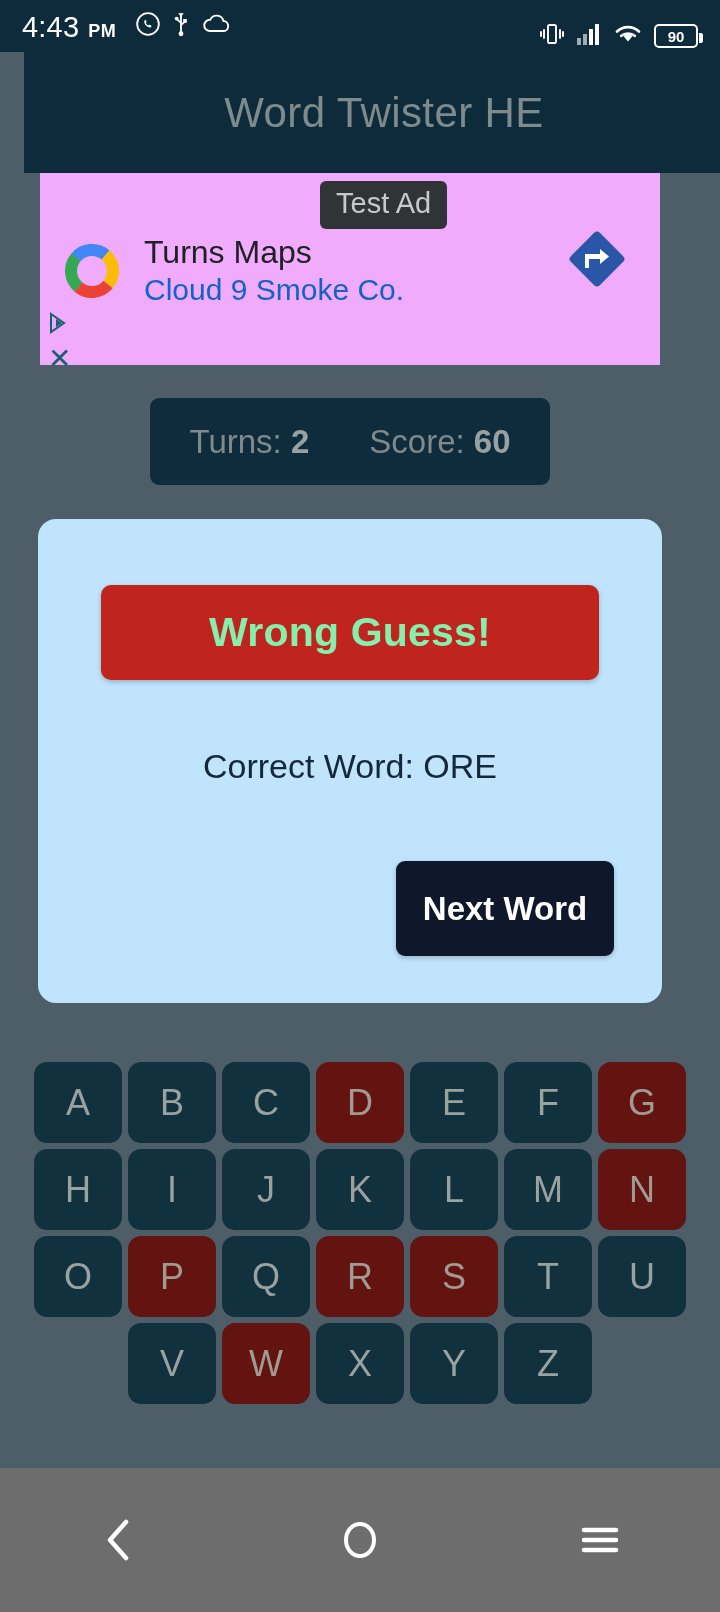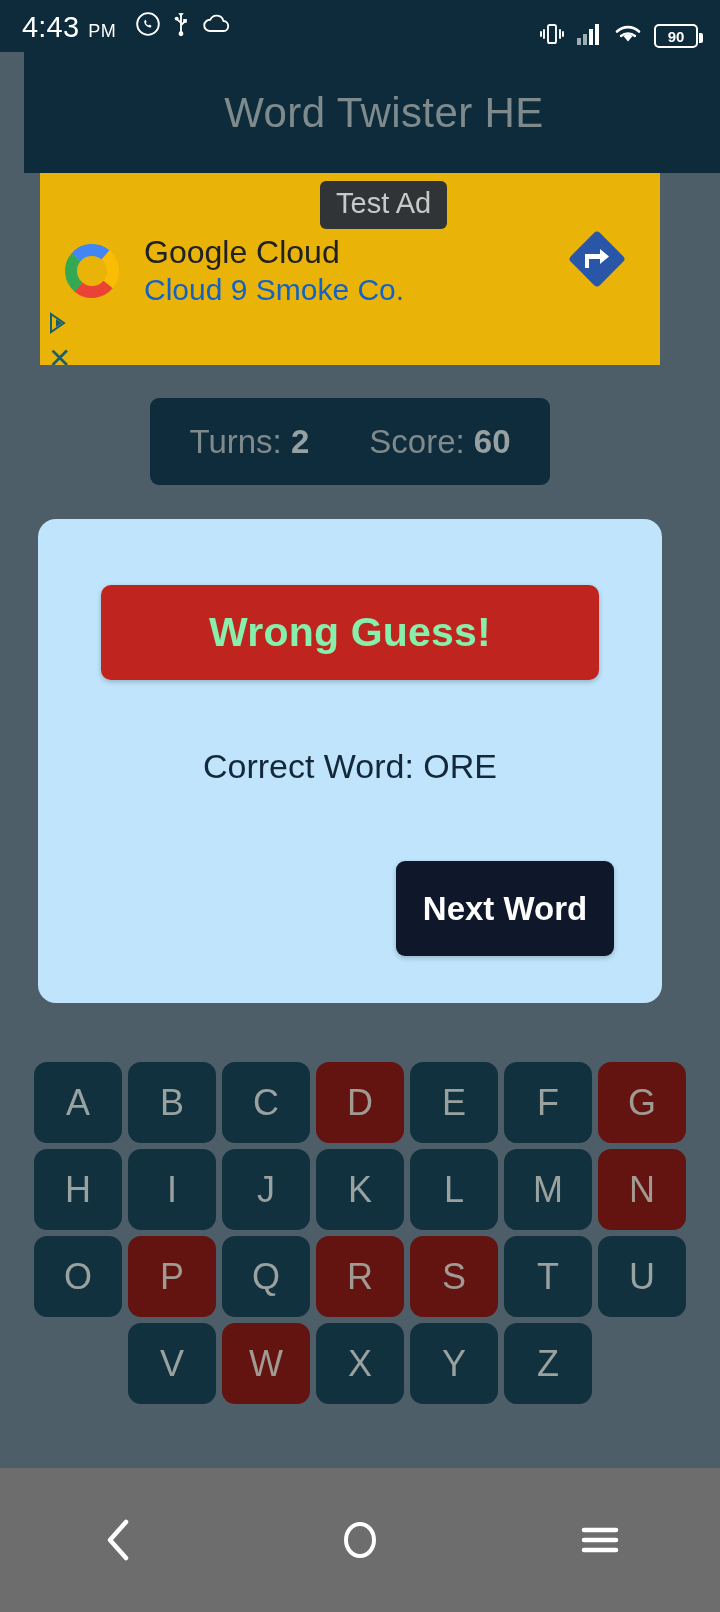--- a/index.html
+++ b/index.html
@@ -20,21 +20,21 @@
   
   .statusbar {
     position:absolute; left:0; top:0; width:720px; height:52px;
     background:#0d2b3a;
     display:flex; align-items:center;
     padding:0 22px;
     color:#ffffff;
   }
   .sb-left { display:flex; align-items:baseline; gap:9px; }
   .sb-time { font-size:29px; font-weight:400; letter-spacing:0.2px; line-height:1; }
-  .sb-ampm { font-size:18px; font-weight:400; letter-spacing:0.4px; }
+  .sb-ampm { font-size:18px; font-weight:700; letter-spacing:0.4px; }
   .sb-icons-left { display:flex; align-items:center; gap:11px; margin-left:10px; }
   .sb-right { margin-left:auto; display:flex; align-items:center; gap:11px;margin-top:20px; }
   .batt {
     position:relative;
     width:44px; height:24px;
     border:2.5px solid #ffffff; border-radius:5px;
     display:flex; align-items:center; justify-content:center;
     font-size:15px; font-weight:600; color:#ffffff;
   }
   .batt::after{
@@ -54,21 +54,21 @@
 
   
   .scrim {
     position:absolute; left:0; top:173px; width:720px; height:1295px;
     background:#4e5e68;
   }
 
   
   .ad {
     position:absolute; left:40px; top:173px; width:620px; height:192px;
-    background:#eab308;
+    background:#f0abfc;
     overflow:hidden;
     text-decoration:underline;
   }
   .ad-test-badge {
     position:absolute; left:280px; top:8px;
     background:#303436; color:#c9c9c9;
     font-size:29px; padding:4px 16px 8px 16px; border-radius:6px;
     line-height:1.25;
   }
   .ad-body { position:absolute; left:22px; top:62px; display:flex; align-items:center; gap:22px; }
@@ -209,21 +209,21 @@
     <div class="ad-body">
       <div class="gmaps-logo">
         <svg width="60" height="60" viewBox="0 0 60 60">
           <circle cx="30" cy="30" r="21" fill="none" stroke="#4285F4" stroke-width="12" stroke-dasharray="33 99" stroke-dashoffset="0" transform="rotate(-140 30 30)"></circle>
           <circle cx="30" cy="30" r="21" fill="none" stroke="#FBBC05" stroke-width="12" stroke-dasharray="33 99" transform="rotate(-50 30 30)"></circle>
           <circle cx="30" cy="30" r="21" fill="none" stroke="#EA4335" stroke-width="12" stroke-dasharray="33 99" transform="rotate(40 30 30)"></circle>
           <circle cx="30" cy="30" r="21" fill="none" stroke="#34A853" stroke-width="12" stroke-dasharray="33 99" transform="rotate(130 30 30)"></circle>
         </svg>
       </div>
       <div class="ad-text-block">
-        <div class="ad-headline">Google Cloud</div>
+        <div class="ad-headline">Turns Maps</div>
         <div class="ad-sub">Cloud 9 Smoke Co.</div>
       </div>
     </div>
     <div class="ad-nav-icon">
       <svg width="62" height="62" viewBox="0 0 62 62">
         <rect x="31" y="2" width="41" height="41" rx="4" fill="#2a56a8" transform="rotate(45 31 2)"></rect>
         <path d="M23 40v-9h11v5l9-7.5-9-7.5v5H19v14z" fill="#ffffff"></path>
       </svg>
     </div>
     <div class="ad-choices">

